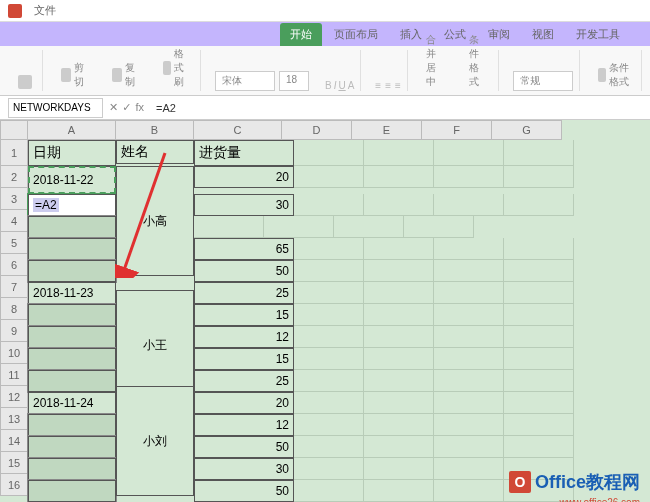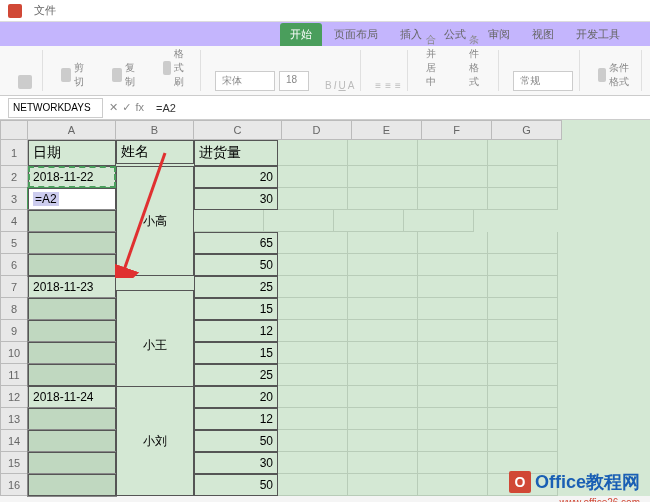--- a/index.html
+++ b/index.html
@@ -29,21 +29,21 @@
     .col-h.A { width: 88px; } .col-h.B { width: 78px; } .col-h.C { width: 88px; }
     .col-h.D, .col-h.E, .col-h.F, .col-h.G { width: 70px; }
     
     .grid { display: flex; }
     .row-headers { display: flex; flex-direction: column; }
     .row-h { width: 28px; background: #e8e8e8; border: 1px solid #bbb; border-top: none; text-align: center; font-size: 11px; color: #666; display: flex; align-items: center; justify-content: center; }
     
     .cells { position: relative; }
     .cell-row { display: flex; }
     .cell { border-right: 1px solid #b8ccb8; border-bottom: 1px solid #b8ccb8; background: #d4e8d4; font-size: 12px; padding: 2px 4px; display: flex; align-items: center; overflow: hidden; }
-    .cell.cA { width: 88px; } .cell.cB { width: 78px; } .cell.cC { width: 84px; justify-content: flex-end; }
+    .cell.cA { width: 88px; } .cell.cB { width: 78px; } .cell.cC { width: 100px; justify-content: flex-end; }
     .cell.cD, .cell.cE, .cell.cF, .cell.cG { width: 70px; }
     
     .data-border { border: 1px solid #555 !important; }
     .hdr-cell { font-size: 14px; font-weight: normal; }
     .merged-name { justify-content: center; }
     .date-cell { font-size: 12px; }
     .marching { outline: 2px dashed #4a9e5c; outline-offset: -2px; }
     .editing { background: #fff !important; outline: 1px solid #4a9e5c; }
     .sel-range { background: #c0d8c0 !important; outline: 1px solid #888; }
     
@@ -177,21 +177,21 @@
         <div class="cell cA data-border hdr-cell" style="height:26px">日期</div>
         <div class="cell cB data-border hdr-cell" style="height:24px">姓名</div>
         <div class="cell cC data-border hdr-cell" style="height:26px;justify-content:flex-start">进货量</div>
         <div class="cell cD" style="height:26px"></div>
         <div class="cell cE" style="height:26px"></div>
         <div class="cell cF" style="height:26px"></div>
         <div class="cell cG" style="height:26px"></div>
       </div>
 
       <div class="cell-row">
-        <div class="cell cA data-border date-cell marching" style="height:22px">2018-11-22</div>
+        <div class="cell cA data-border date-cell marching" style="height:28px">2018-11-22</div>
         <div class="cell cB data-border merged-name" style="height:110px;position:absolute;left:88px;top:26px;border-top:1px solid #555">小高</div>
         <div class="cell cC data-border" style="height:22px;margin-left:78px">20</div>
         <div class="cell cD" style="height:22px"></div>
           <div class="cell cE" style="height:22px"></div>
           <div class="cell cF" style="height:22px"></div>
           <div class="cell cG" style="height:22px"></div>
       </div>
 
       <div class="cell-row">
         <div class="cell cA data-border editing" style="height:22px">

